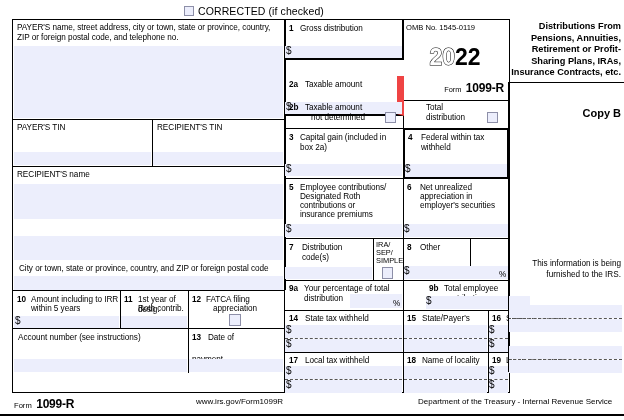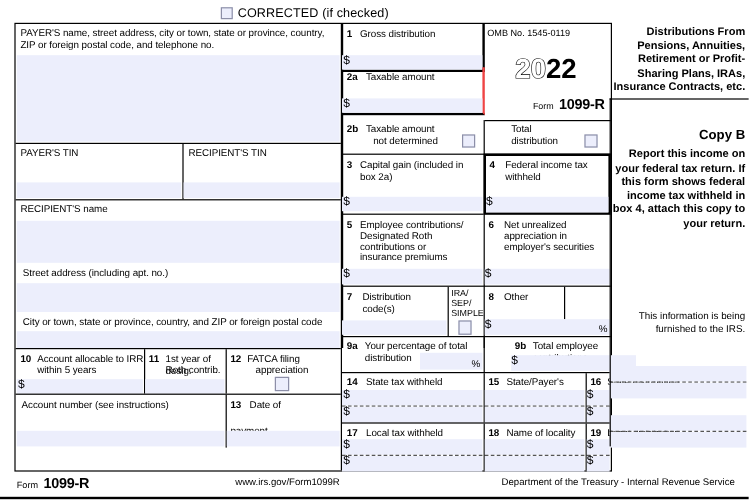--- a/index.html
+++ b/index.html
@@ -119,33 +119,32 @@
       <div class="shade abs" style="left:0;top:32px;width:130px;height:13px;"></div>
     </div>
     <div class="thin-h abs" style="left:0;top:146px;width:271px;"></div>
 
     <div class="abs" style="left:0;top:147px;width:271px;height:53px;">
       <div class="lbl abs" style="left:4px;top:3px;">RECIPIENT'S name</div>
       <div class="shade abs" style="left:1px;top:17px;width:269px;height:35px;"></div>
     </div>
 
     <div class="abs" style="left:0;top:200px;width:271px;height:41px;">
-      <div class="lbl abs" style="left:6px;top:3px;">Street address (including apt. no.)</div>
       <div class="shade abs" style="left:1px;top:16px;width:269px;height:24px;"></div>
     </div>
 
     <div class="abs" style="left:0;top:241px;width:271px;height:29px;">
       <div class="lbl abs" style="left:6px;top:3px;">City or town, state or province, country, and ZIP or foreign postal code</div>
       <div class="shade abs" style="left:1px;top:15px;width:269px;height:14px;"></div>
     </div>
     <div class="thin-h abs" style="left:0;top:270px;width:271px;"></div>
 
     <div class="abs" style="left:0;top:271px;width:107px;height:37px;">
       <span class="lbl num abs" style="left:4px;top:4px;">10</span>
-      <span class="lbl abs" style="left:18px;top:4px;">Account allocable to IRR</span>
+      <span class="lbl abs" style="left:18px;top:4px;">Amount including to IRR</span>
       <span class="lbl abs" style="left:18px;top:13px;">within 5 years</span>
       <div class="shade abs" style="left:1px;top:25px;width:105px;height:12px;"></div>
       <span class="dollar abs" style="left:2px;top:25px;">$</span>
     </div>
     <div class="thin-v abs" style="left:107px;top:271px;height:37px;"></div>
     <div class="abs" style="left:108px;top:271px;width:67px;height:37px;">
       <span class="lbl num abs" style="left:3px;top:4px;">11</span>
       <span class="lbl abs" style="left:17px;top:4px;">1st year of desig.</span>
       <span class="lbl abs" style="left:17px;top:13px;">Roth contrib.</span>
       <div class="shade abs" style="left:0;top:25px;width:66px;height:12px;"></div>
@@ -171,21 +170,21 @@
       <div class="shade abs" style="left:0;top:30px;width:94px;height:13px;"></div>
     </div>
 
     <div class="abs" style="left:272px;top:0;width:119px;height:40px;border-bottom:2px solid #000;border-right:2px solid #000;">
       <span class="lbl num abs" style="left:4px;top:4px;">1</span>
       <span class="lbl abs" style="left:15px;top:4px;">Gross distribution</span>
       <div class="shade abs" style="left:0;top:26px;width:117px;height:12px;"></div>
       <span class="dollar abs" style="left:1px;top:26px;">$</span>
     </div>
 
-    <div class="abs" style="left:272px;top:36px;width:119px;height:40px;border-bottom:2px solid #000;border-right:2px solid #ef4444;padding-left:40px;">
+    <div class="abs" style="left:272px;top:56px;width:119px;height:40px;border-bottom:2px solid #000;border-right:7px solid #ef4444;padding-left:40px;">
       <span class="lbl num abs" style="left:4px;top:4px;">2a</span>
       <span class="lbl abs" style="left:20px;top:4px;">Taxable amount</span>
       <div class="shade abs" style="left:0;top:26px;width:117px;height:12px;"></div>
       <span class="dollar abs" style="left:1px;top:26px;">$</span>
     </div>
 
     <div class="abs" style="left:391px;top:0;width:104px;height:80px;">
       <div id="omb">OMB No. 1545-0119</div>
       <div id="year">
         <span class="hollow">20</span><span>22</span>
@@ -213,21 +212,21 @@
     <div class="abs" style="left:272px;top:109px;width:118px;height:49px;">
       <span class="lbl num abs" style="left:4px;top:4px;">3</span>
       <span class="lbl abs" style="left:15px;top:4px;">Capital gain (included in</span>
       <span class="lbl abs" style="left:15px;top:14px;">box 2a)</span>
       <div class="shade abs" style="left:0;top:35px;width:117px;height:12px;"></div>
       <span class="dollar abs" style="left:1px;top:35px;">$</span>
     </div>
 
     <div class="abs" style="left:390px;top:108px;width:106px;height:51px;border:2px solid #000;border-top:2px solid #000;">
       <span class="lbl num abs" style="left:3px;top:3px;">4</span>
-      <span class="lbl abs" style="left:16px;top:3px;">Federal income tax</span>
+      <span class="lbl abs" style="left:16px;top:3px;">Federal within tax</span>
       <span class="lbl abs" style="left:16px;top:13px;">withheld</span>
       <div class="shade abs" style="left:0;top:34px;width:102px;height:13px;"></div>
       <span class="dollar abs" style="left:0px;top:34px;">$</span>
     </div>
     <div class="thin-h abs" style="left:272px;top:158px;width:118px;"></div>
 
     <div class="abs" style="left:272px;top:159px;width:118px;height:59px;">
       <span class="lbl num abs" style="left:4px;top:4px;">5</span>
       <span class="lbl abs" style="left:15px;top:4px;">Employee contributions/</span>
       <span class="lbl abs" style="left:15px;top:13px;">Designated Roth</span>
@@ -349,21 +348,20 @@
   <div class="shade abs" style="left:508px;top:305px;width:114px;height:13px;"></div>
   <div class="abs" style="left:508px;top:318px;width:114px;height:0;border-top:1px dashed #555;"></div>
   <div class="shade abs" style="left:508px;top:319px;width:114px;height:13px;"></div>
   <div class="shade abs" style="left:508px;top:346px;width:114px;height:13px;"></div>
   <div class="abs" style="left:508px;top:359px;width:114px;height:0;border-top:1px dashed #555;"></div>
   <div class="shade abs" style="left:508px;top:360px;width:114px;height:13px;"></div>
 
   <div id="right-col">
     <div id="dist-title">Distributions From Pensions, Annuities, Retirement or Profit-Sharing Plans, IRAs, Insurance Contracts, etc.</div>
     <div id="copy-b">Copy  B</div>
-    <div id="copy-b-body">Report this income on your federal tax return. If this form shows federal income tax withheld in box 4, attach this copy to your return.</div>
     <div id="irs-note">This information is being furnished to the IRS.</div>
   </div>
 
   <div class="thin-h abs" style="left:508px;top:82px;width:116px;"></div>
   <div class="thin-v abs" style="left:508px;top:82px;height:290px;"></div>
 
   <div id="footer">
     <div id="foot-form">
       <span class="f">Form</span>
       <span class="n">1099-R</span>

